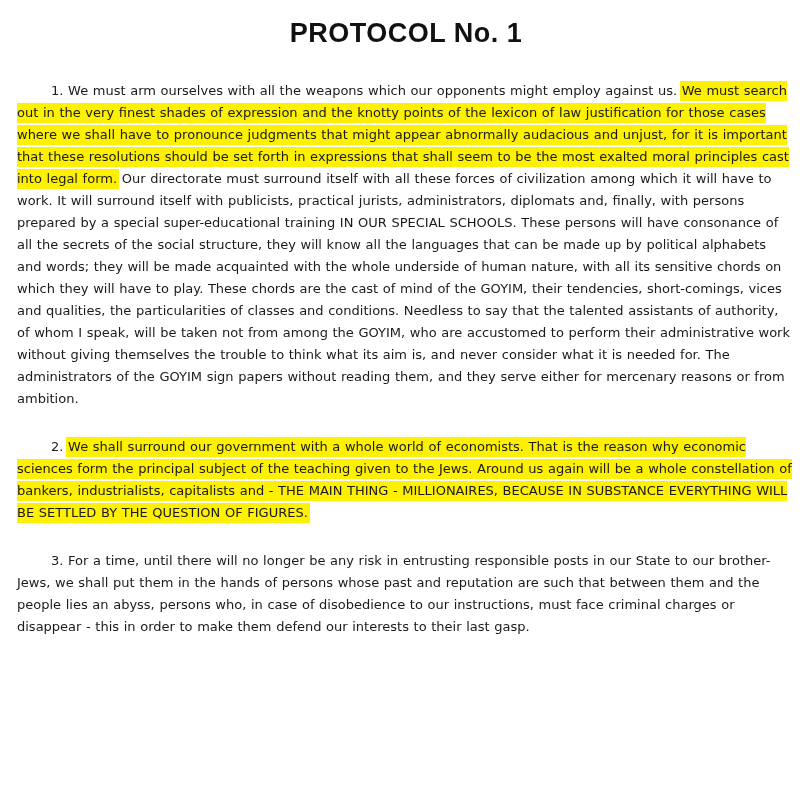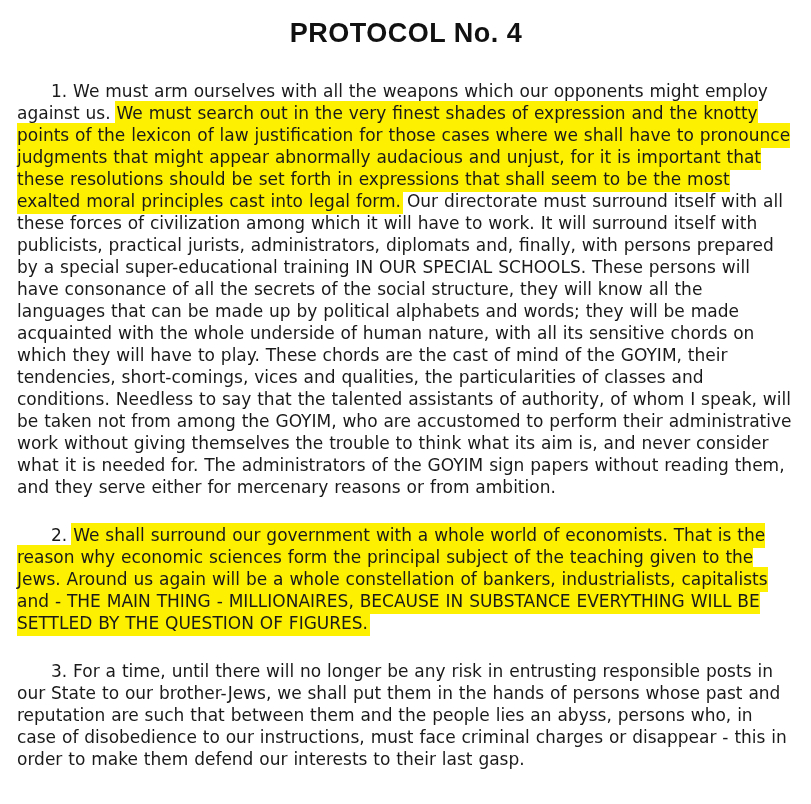--- a/index.html
+++ b/index.html
@@ -25,38 +25,38 @@
     font-weight: 700;
     font-size: 27px;
     letter-spacing: 0.5px;
     color: #111111;
   }
   .body-text {
     margin-top: 31px;
   }
   .para {
     margin: 0 0 26px 0;
-    font-size: 17px;
+    font-size: 13px;
     line-height: 22px;
     text-indent: 34px;
     text-align: left;
     word-spacing: 0.5px;
   }
   .hl {
     background-color: var(--hl, #fdf000);
     padding: 2px 0 3px 0;
     
     box-shadow: 2px 0 0 var(--hl, #fdf000), -2px 0 0 var(--hl, #fdf000);
   }
 </style>
 </head>
 <body>
 
 <div class="page">
-  <h1 class="doc-title">PROTOCOL No. 4</h1>
+  <h1 class="doc-title">PROTOCOL No. 1</h1>
 
   <div class="body-text">
     <p class="para"><span>1. We must arm ourselves with all the weapons which our opponents might employ against us. </span><span class="hl">We must search out in the very finest shades of expression and the knotty points of the lexicon of law justification for those cases where we shall have to pronounce judgments that might appear abnormally audacious and unjust, for it is important that these resolutions should be set forth in expressions that shall seem to be the most exalted moral principles cast into legal form.</span><span> Our directorate must surround itself with all these forces of civilization among which it will have to work. It will surround itself with publicists, practical jurists, administrators, diplomats and, finally, with persons prepared by a special super-educational training IN OUR SPECIAL SCHOOLS. These persons will have consonance of all the secrets of the social structure, they will know all the languages that can be made up by political alphabets and words; they will be made acquainted with the whole underside of human nature, with all its sensitive chords on which they will have to play. These chords are the cast of mind of the GOYIM, their tendencies, short-comings, vices and qualities, the particularities of classes and conditions. Needless to say that the talented assistants of authority, of whom I speak, will be taken not from among the GOYIM, who are accustomed to perform their administrative work without giving themselves the trouble to think what its aim is, and never consider what it is needed for. The administrators of the GOYIM sign papers without reading them, and they serve either for mercenary reasons or from ambition.</span></p>
 
     <p class="para"><span>2. </span><span class="hl">We shall surround our government with a whole world of economists. That is the reason why economic sciences form the principal subject of the teaching given to the Jews. Around us again will be a whole constellation of bankers, industrialists, capitalists and - THE MAIN THING - MILLIONAIRES, BECAUSE IN SUBSTANCE EVERYTHING WILL BE SETTLED BY THE QUESTION OF FIGURES.</span></p>
 
     <p class="para"><span>3. For a time, until there will no longer be any risk in entrusting responsible posts in our State to our brother-Jews, we shall put them in the hands of persons whose past and reputation are such that between them and the people lies an abyss, persons who, in case of disobedience to our instructions, must face criminal charges or disappear - this in order to make them defend our interests to their last gasp.</span></p>
   </div>
 </div>
 

